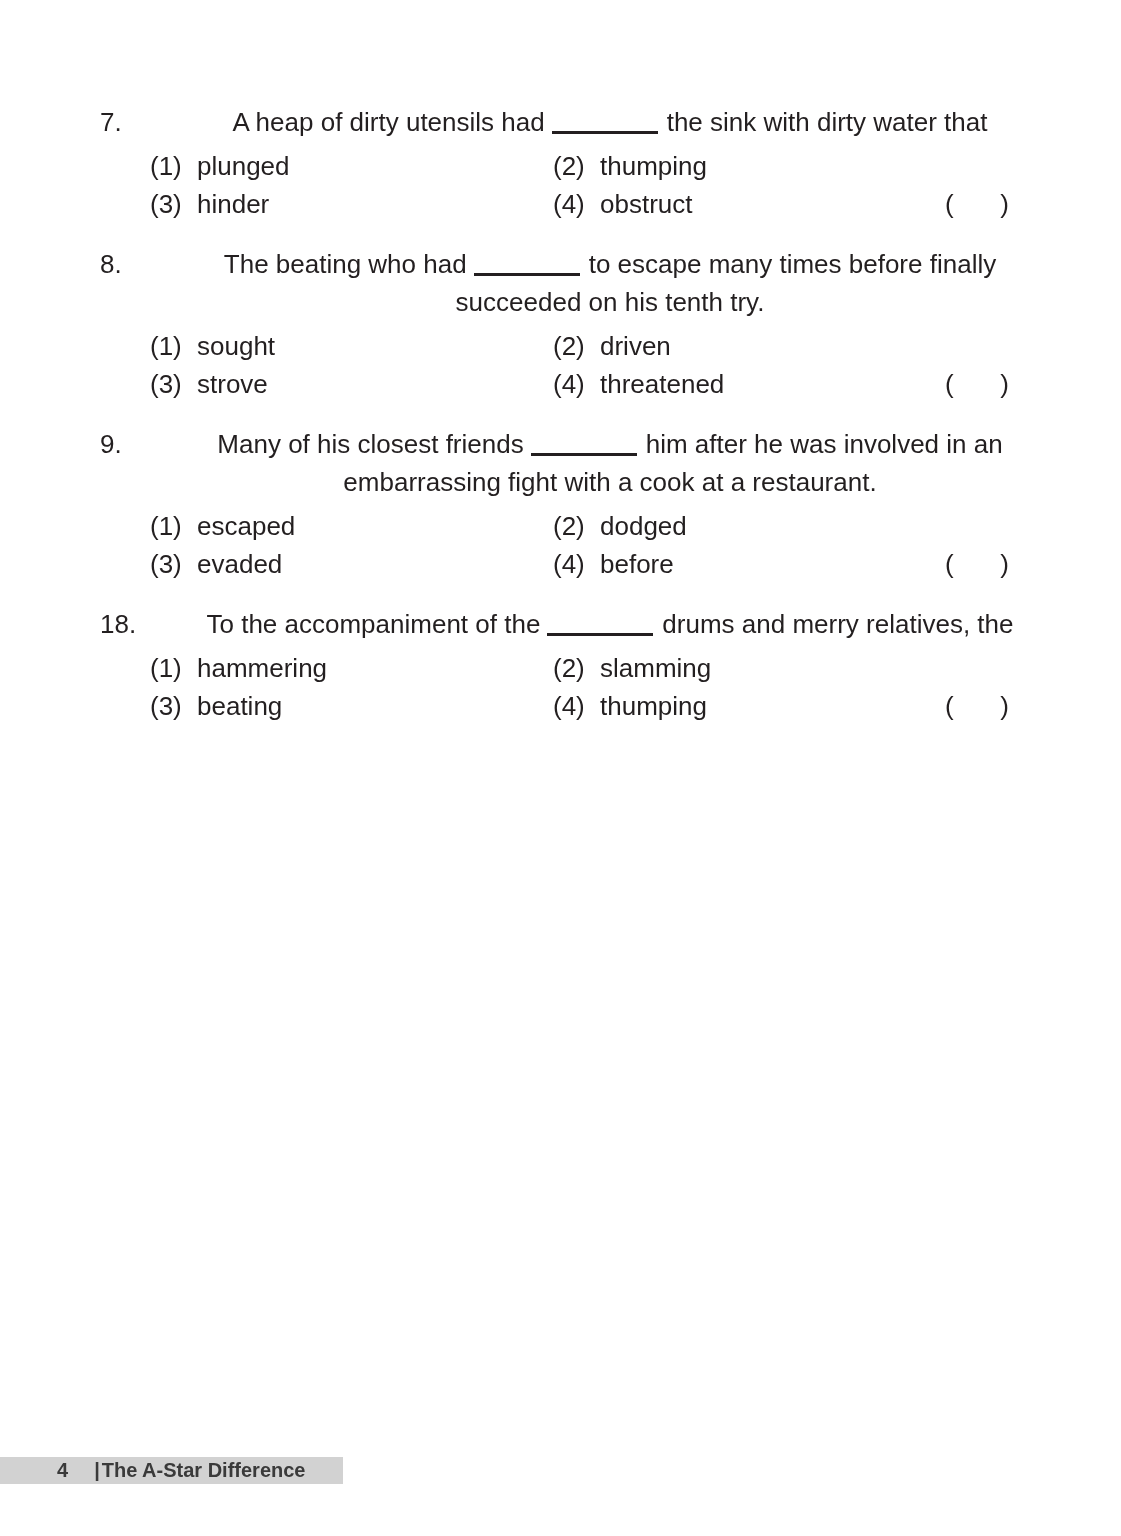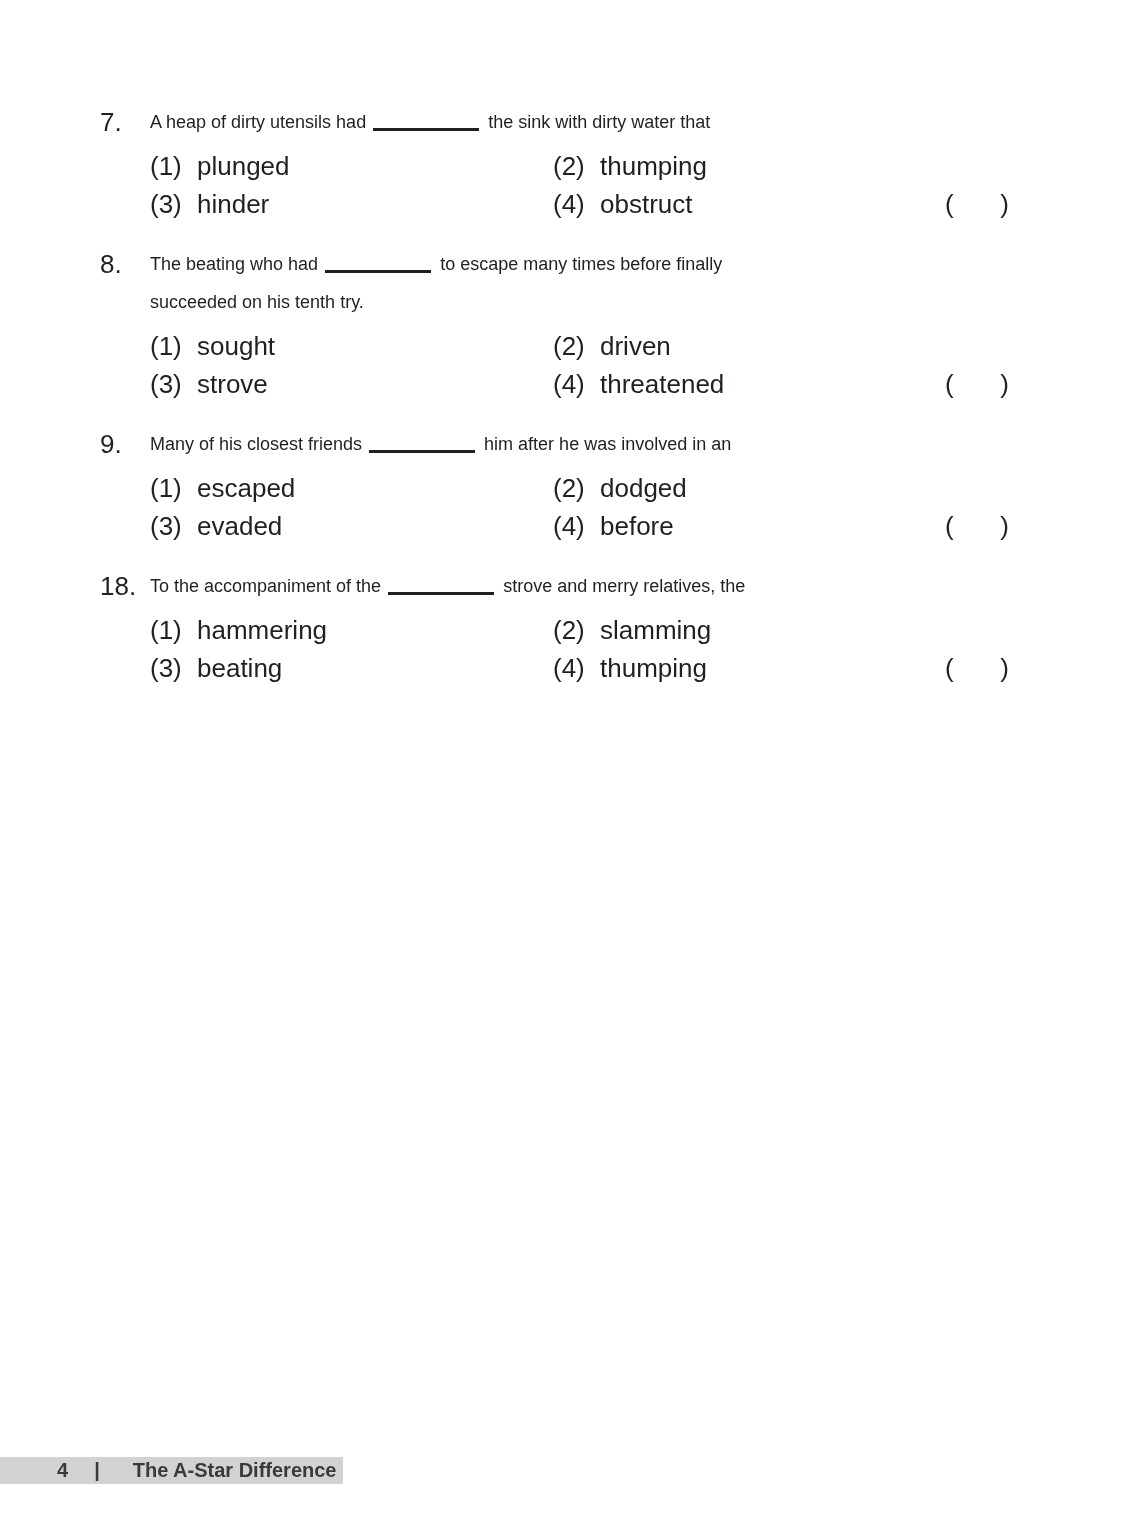--- a/index.html
+++ b/index.html
@@ -18,21 +18,21 @@
     width: 970px;
   }
   .question { margin-bottom: 22px; }
   .q-head { display: flex; margin-bottom: 6px; }
   .q-num {
     width: 50px;
     flex: 0 0 50px;
     font-size: 26px;
     line-height: 38px;
   }
-  .q-body { flex: 1; font-size: 18px; line-height: 38px; }
+  .q-body { flex: 1; font-size: 26px; line-height: 38px; text-align: center; }
   .q-line { white-space: nowrap; }
   .blank {
     display: inline-block;
     width: 106px;
     height: 3px;
     background: #231f20;
     vertical-align: -3px;
     margin: 0 9px 0 7px;
   }
   .options { margin-left: 50px; }
@@ -63,21 +63,21 @@
     height: 27px;
     background: #d2d2d2;
     display: flex;
     align-items: center;
     color: #3a3a3a;
     font-weight: bold;
     font-size: 20px;
   }
   .footer .page-num { margin-left: 57px; }
   .footer .divider { margin-left: 26px; font-weight: 600; }
-  .footer .book-title { margin-left: 33px; }
+  .footer .book-title { margin-left: 2px; }
 </style>
 </head>
 <body>
 
 <main class="page">
   <div id="question-list">
   <section class="question">
     <div class="q-head">
       <div class="q-num">7.</div>
       <div class="q-body">
@@ -146,20 +146,21 @@
         </div>
       </div>
     </div>
   </section>
 
   <section class="question">
     <div class="q-head">
       <div class="q-num">9.</div>
       <div class="q-body">
         <div class="q-line"><span>Many of his closest friends</span><span class="blank"></span><span>him after he was involved in an</span></div>
+        <div class="q-line">embarrassing fight with a cook at a restaurant.</div>
       </div>
     </div>
     <div class="options">
       <div class="opt-row">
         <div class="opt-a">
           <span class="opt-label">(1)</span>
           <span class="opt-text">escaped</span>
         </div>
         <div class="opt-b">
           <span class="opt-label">(2)</span>
@@ -180,21 +181,21 @@
           <span>)</span>
         </div>
       </div>
     </div>
   </section>
 
   <section class="question">
     <div class="q-head">
       <div class="q-num">18.</div>
       <div class="q-body">
-        <div class="q-line"><span>To the accompaniment of the</span><span class="blank"></span><span>strove and merry relatives, the</span></div>
+        <div class="q-line"><span>To the accompaniment of the</span><span class="blank"></span><span>drums and merry relatives, the</span></div>
       </div>
     </div>
     <div class="options">
       <div class="opt-row">
         <div class="opt-a">
           <span class="opt-label">(1)</span>
           <span class="opt-text">hammering</span>
         </div>
         <div class="opt-b">
           <span class="opt-label">(2)</span>

